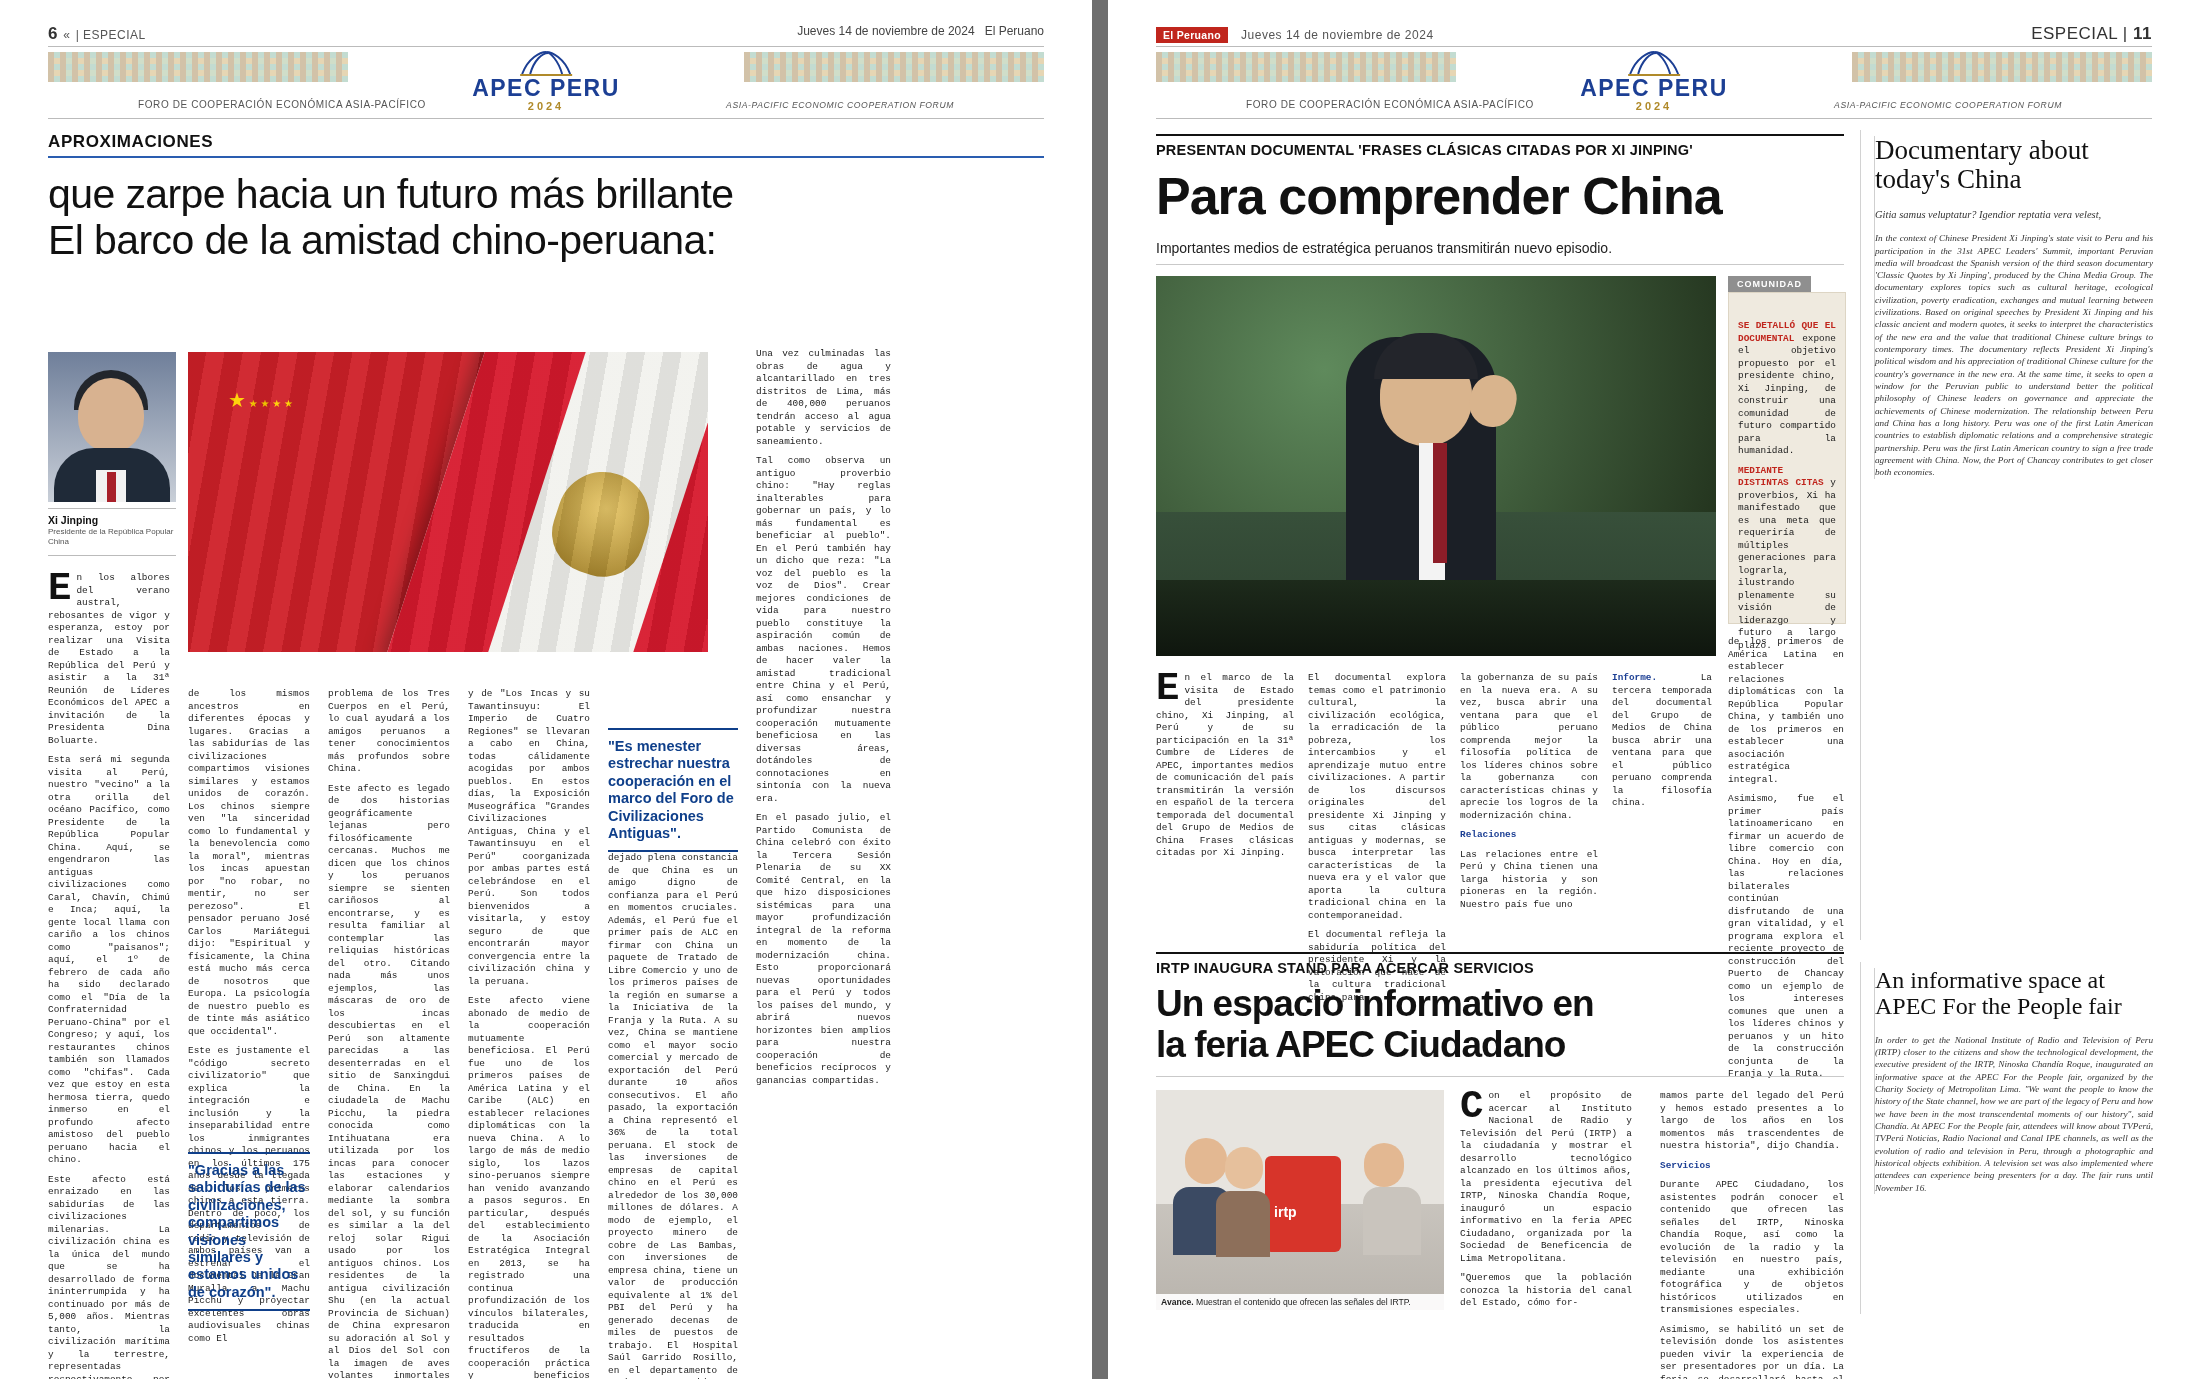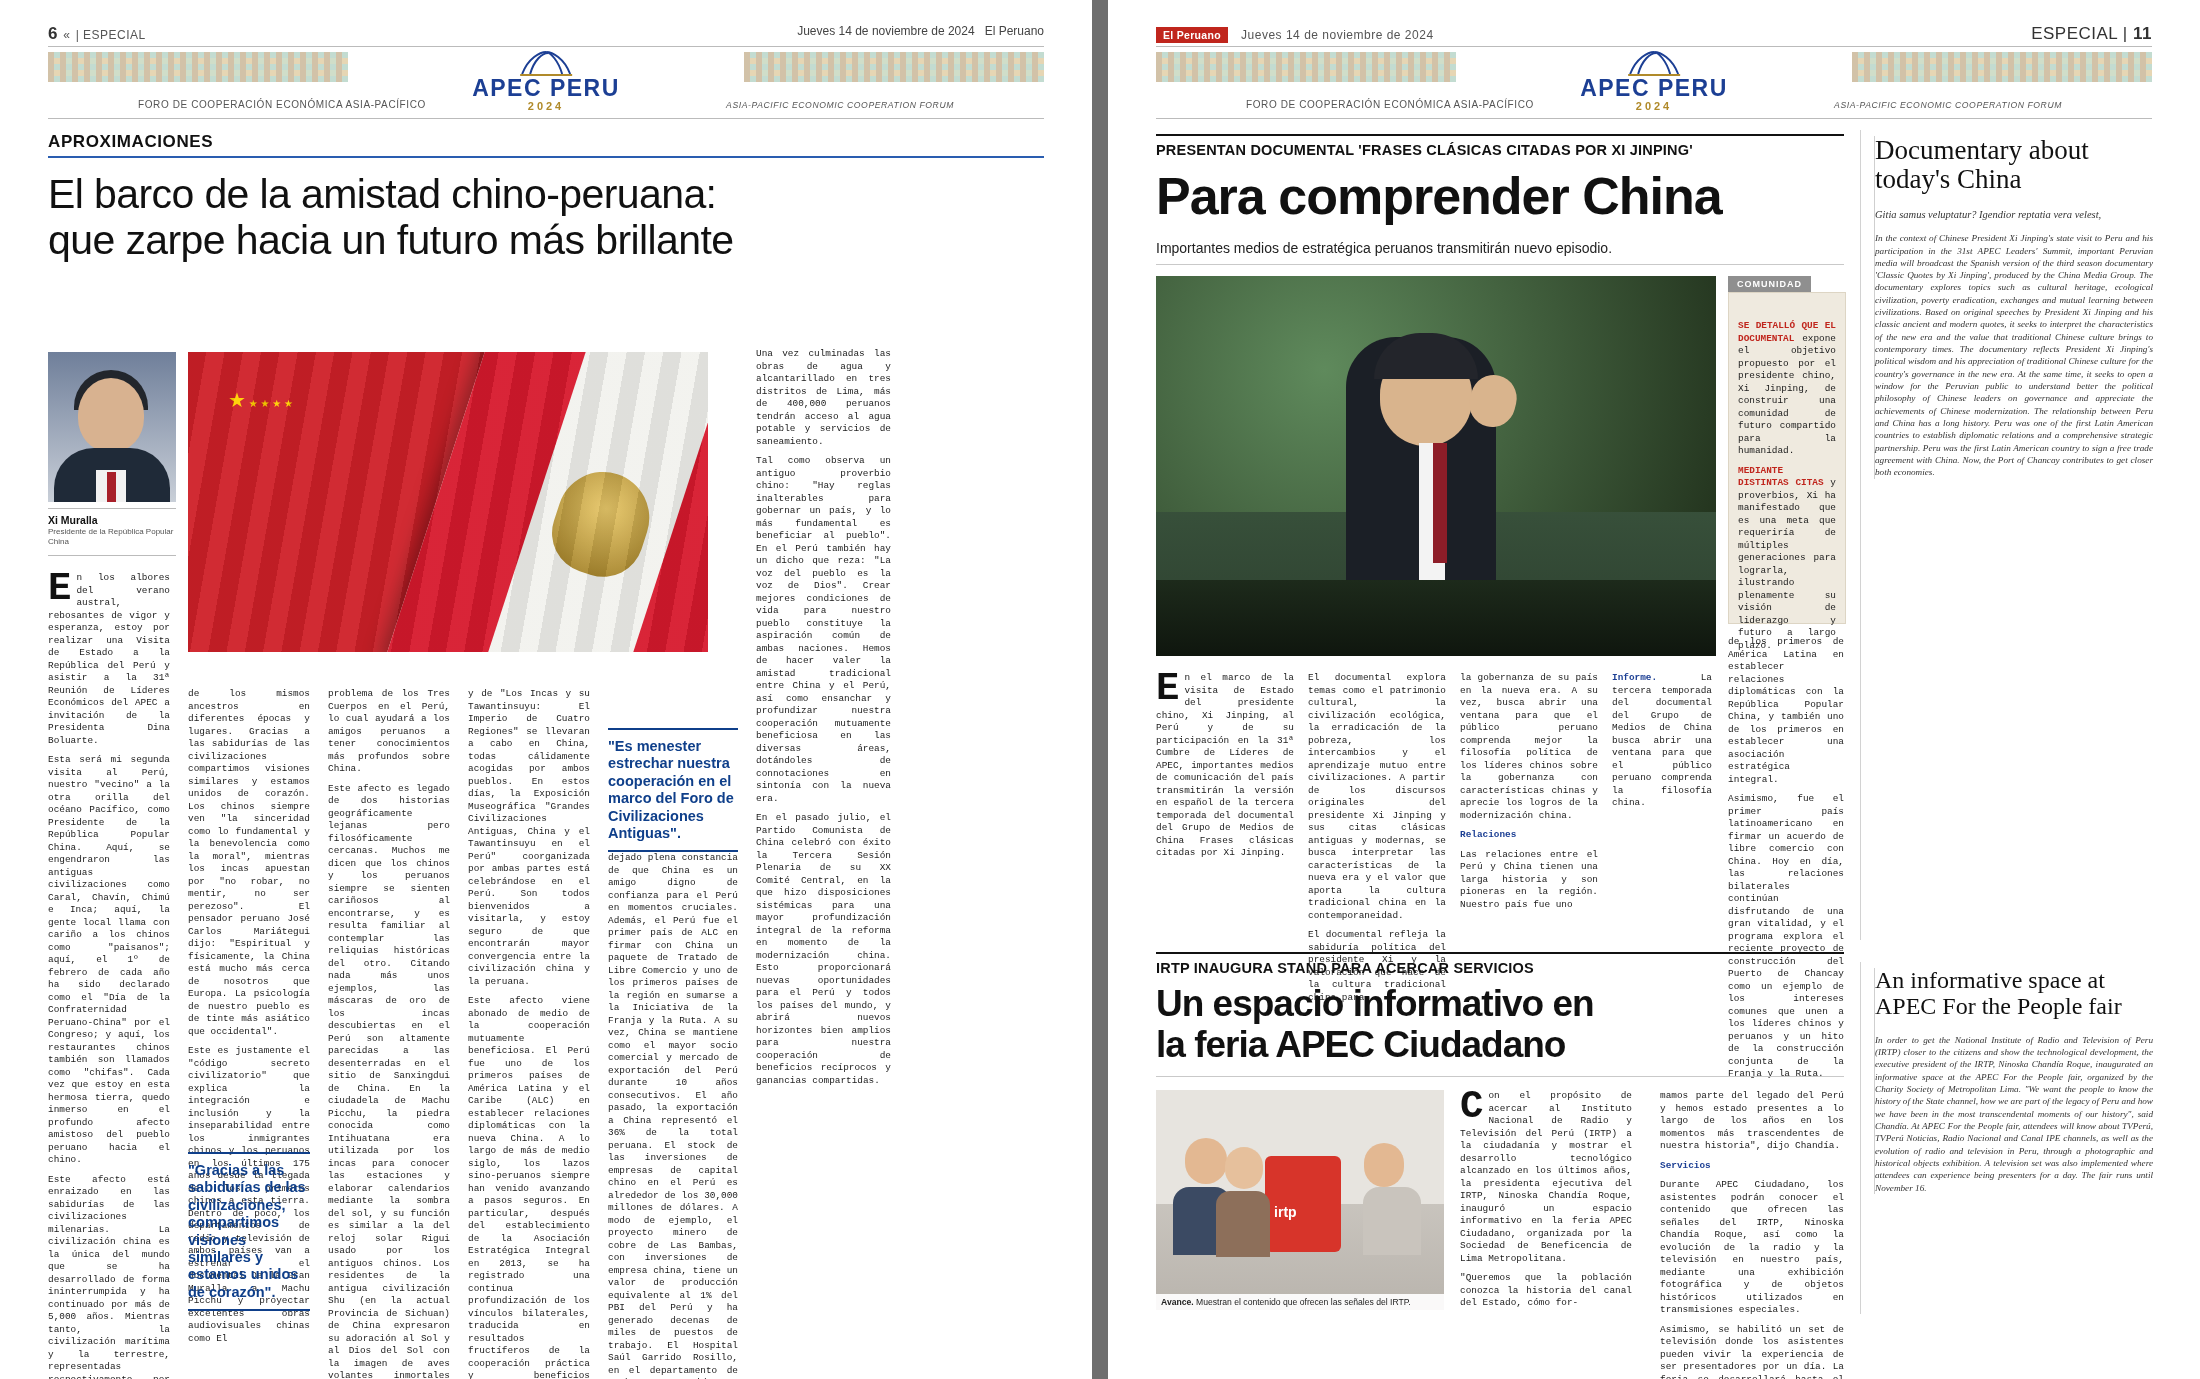--- a/index.html
+++ b/index.html
@@ -128,34 +128,34 @@
         <div class="apec-year">2024</div>
       </div>
       <div class="banner-sub-l">FORO DE COOPERACIÓN ECONÓMICA ASIA-PACÍFICO</div>
       <div class="banner-sub-r">ASIA-PACIFIC ECONOMIC COOPERATION FORUM</div>
     </div>
     <div class="rule" style="top:118px"></div>
 
     <div class="kicker">APROXIMACIONES</div>
     <div class="hairline-blue"></div>
     <div class="headline">
+      <div>que zarpe hacia un futuro más brillante</div>
       <div>El barco de la amistad chino-peruana:</div>
-      <div>que zarpe hacia un futuro más brillante</div>
     </div>
 
     <div class="portrait">
       <div class="ph">
         <div class="hair"></div>
           <div class="face"></div>
           <div class="body"></div>
         <div class="shirt"></div>
           <div class="tie"></div>
       </div>
       <div class="cap-rule"></div>
-      <div class="cap-name">Xi Muralla</div>
+      <div class="cap-name">Xi Jinping</div>
       <div class="cap-role">Presidente de la República Popular China</div>
       <div class="cap-rule" style="margin-top:8px"></div>
     </div>
 
     <div class="flags">
       <div class="cn">
         <div class="stars">★<span style="font-size:10px"> ★ ★ ★ ★</span></div>
       </div>
       <div class="pe">
         <div class="band l"></div>

